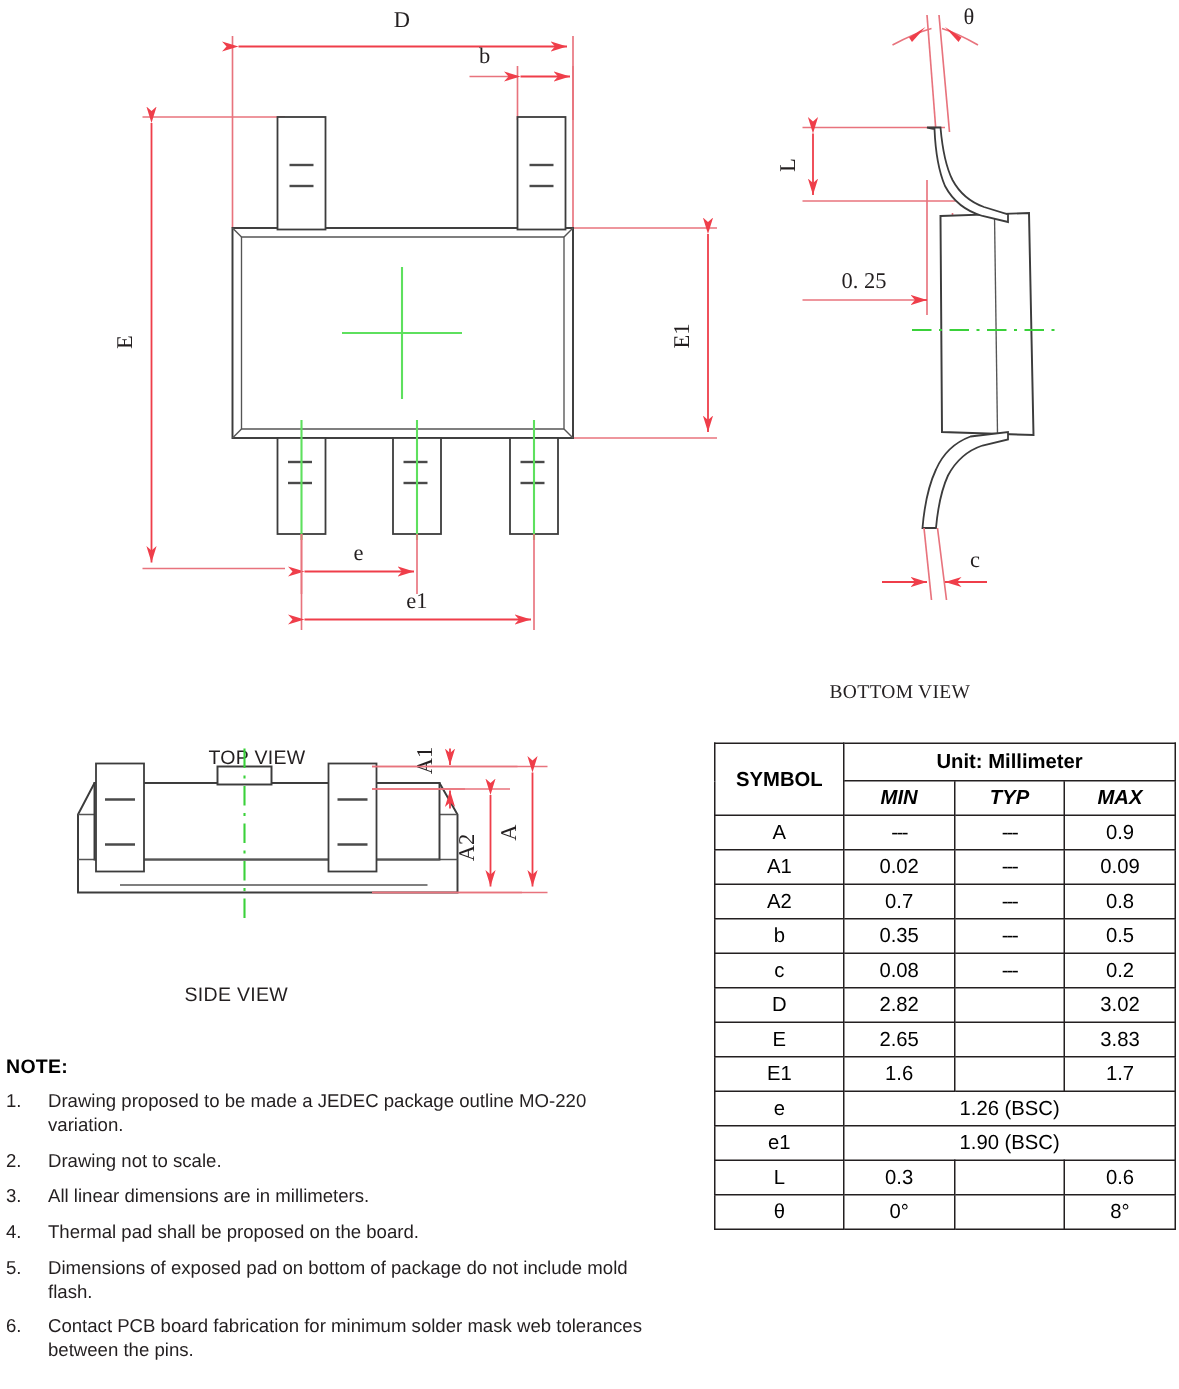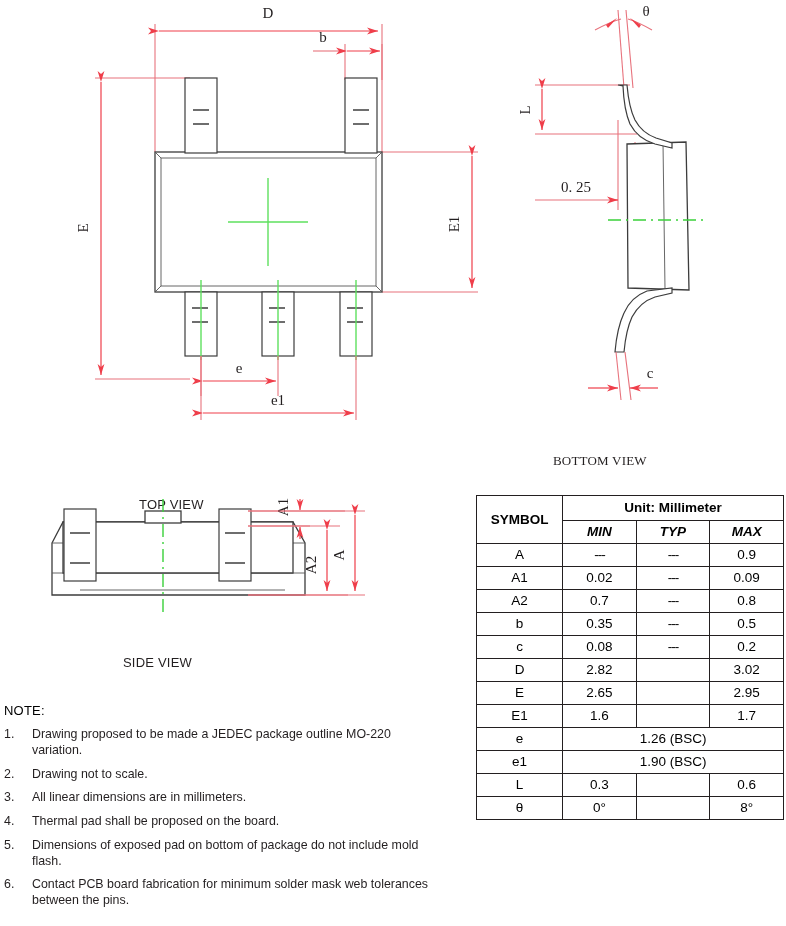--- a/index.html
+++ b/index.html
@@ -35,21 +35,21 @@
 
   
   #notes {
     position: absolute;
     left: 4px;
     top: 703px;
     width: 430px;
   }
   #notes .notes-title {
     font-size: 13px;
-    font-weight: normal;
+    font-weight: bold;
     color: #000;
     margin-bottom: 9px;
     letter-spacing: .2px;
   }
   #notes .note-row {
     display: flex;
     margin-bottom: 8px;
     font-size: 12.4px;
     line-height: 1.27;
     color: #231f20;
@@ -405,21 +405,21 @@
         <tr>
           <td class="sym-col">D</td>
           <td class="val-col">2.82</td>
           <td class="val-col"></td>
           <td class="val-col">3.02</td>
         </tr>
         <tr>
           <td class="sym-col">E</td>
           <td class="val-col">2.65</td>
           <td class="val-col"></td>
-          <td class="val-col">2.95</td>
+          <td class="val-col">3.83</td>
         </tr>
         <tr>
           <td class="sym-col">E1</td>
           <td class="val-col">1.6</td>
           <td class="val-col"></td>
           <td class="val-col">1.7</td>
         </tr>
         <tr>
           <td class="sym-col">e</td>
           <td colspan="3" class="span3">1.26 (BSC)</td>

